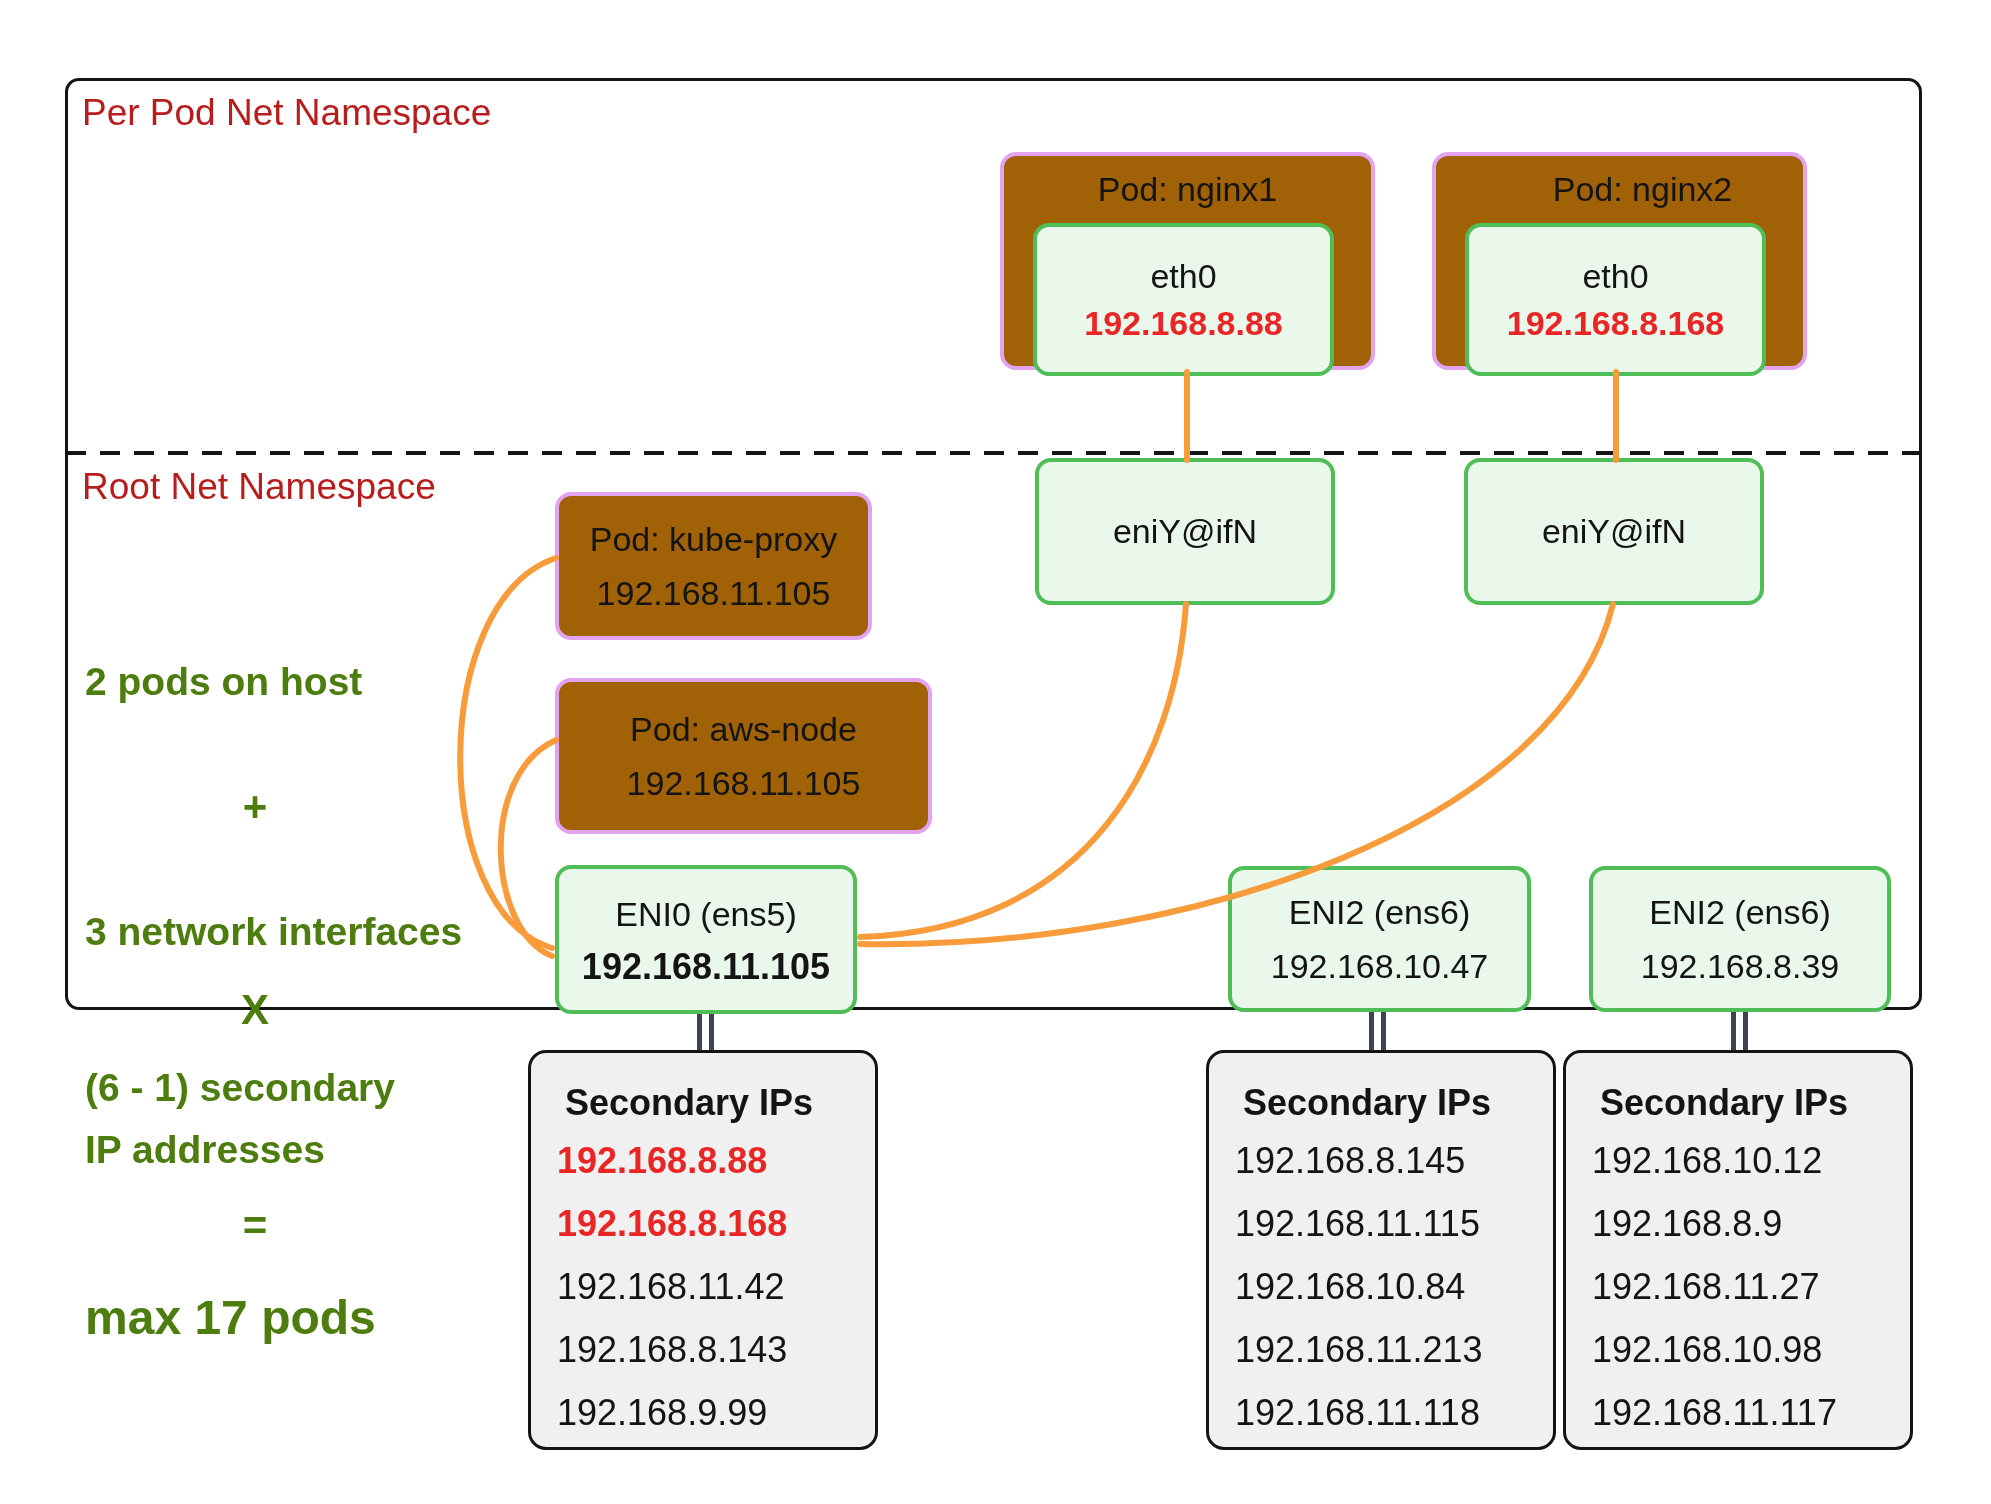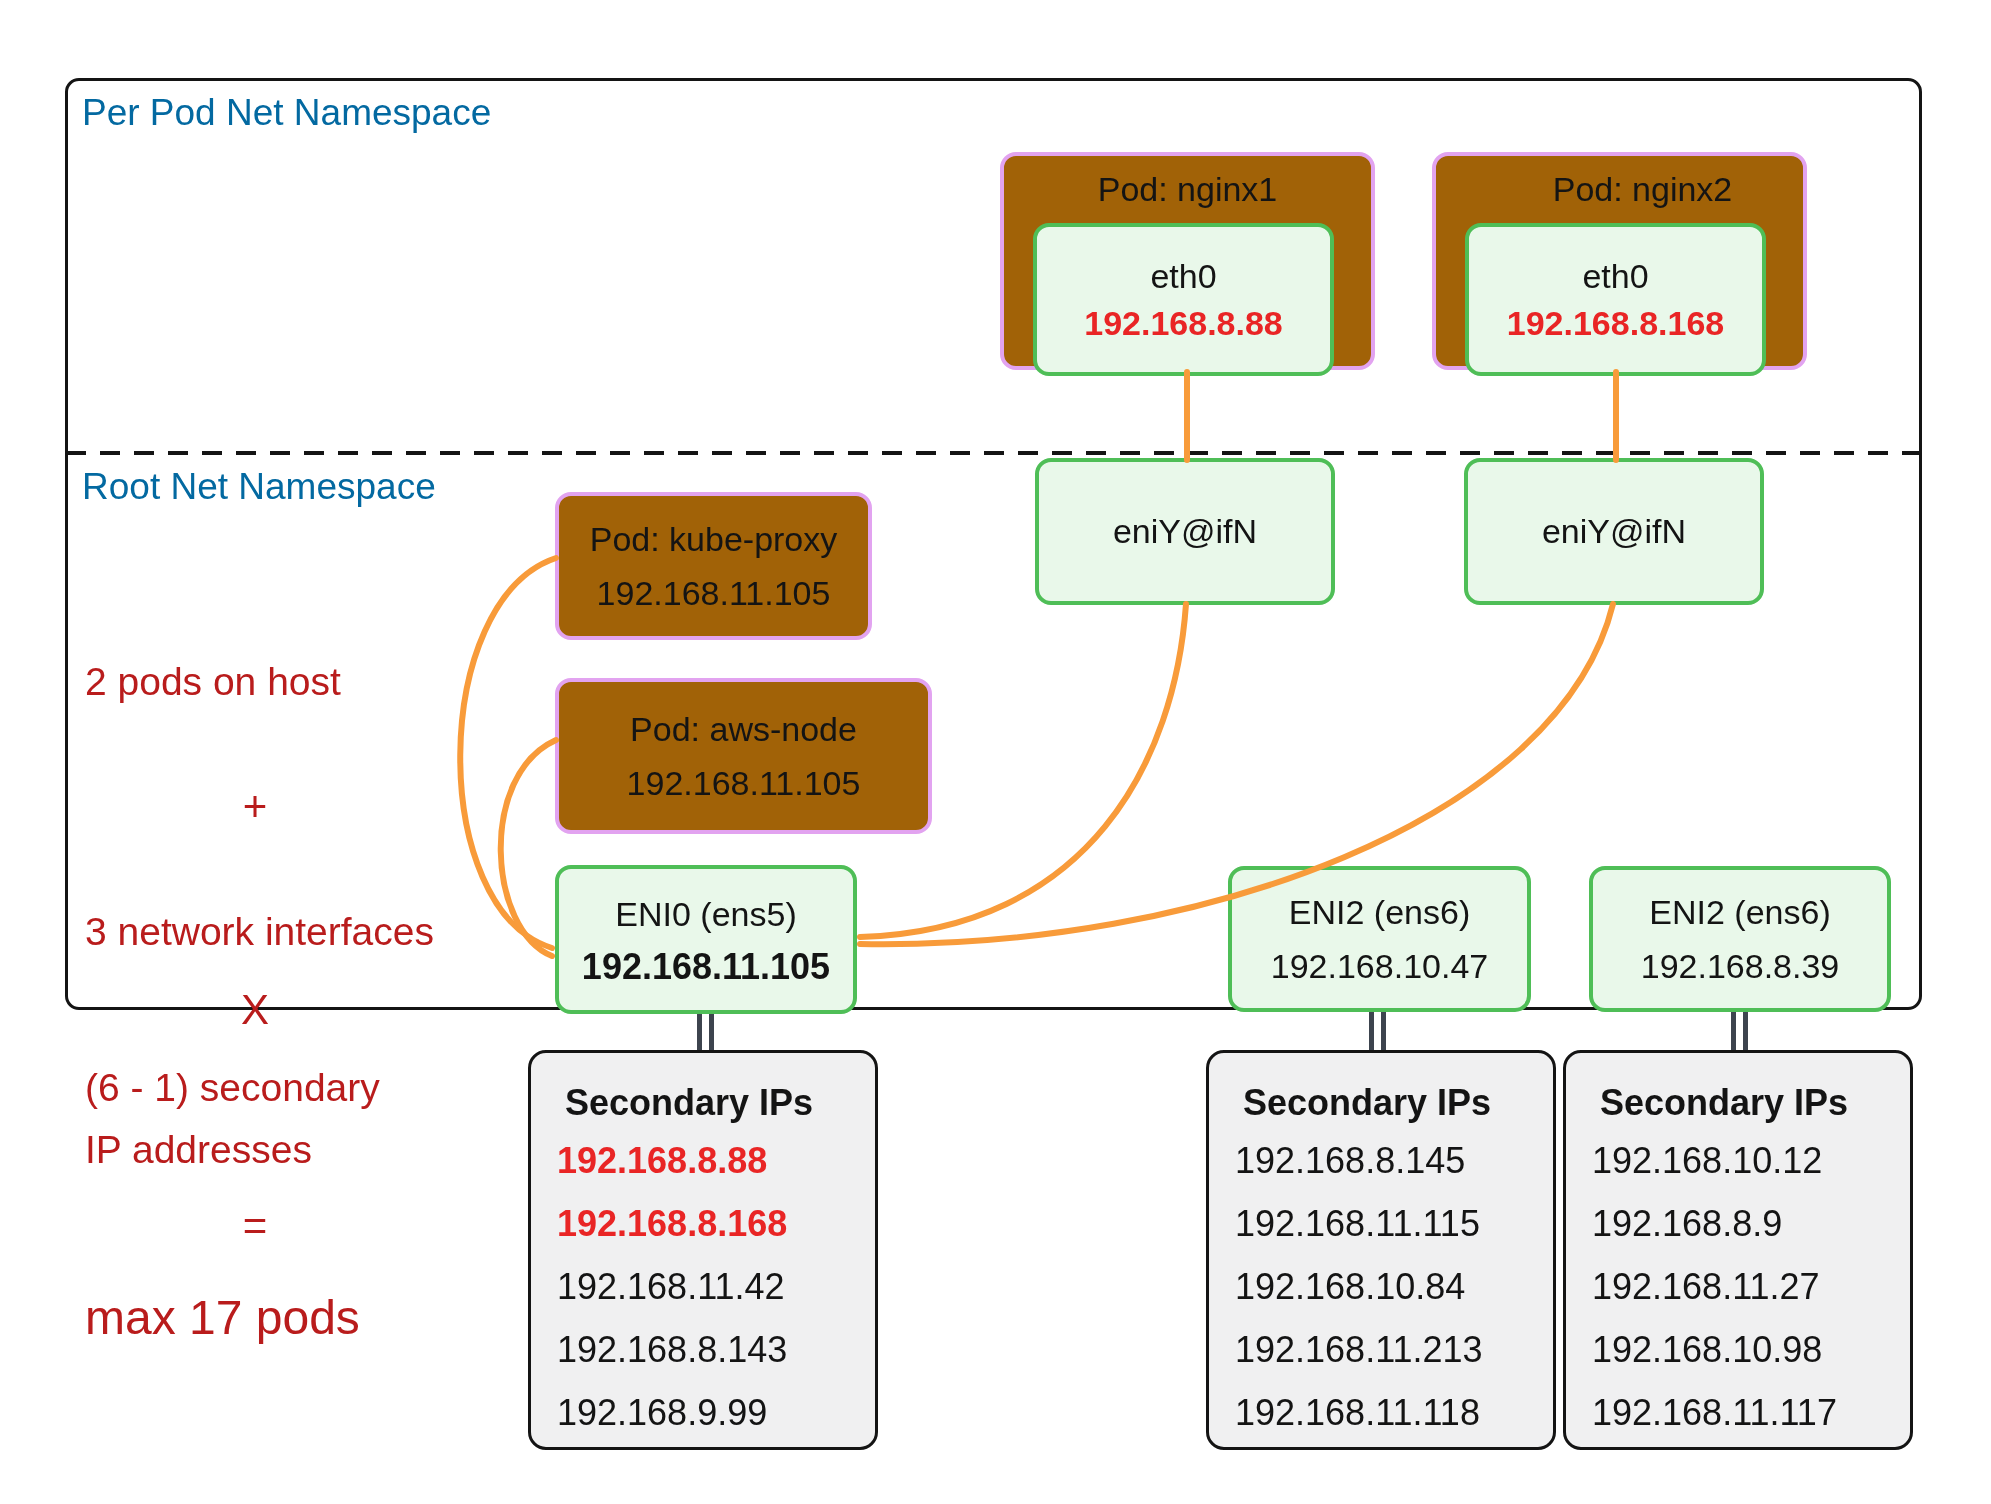--- a/index.html
+++ b/index.html
@@ -4,21 +4,21 @@
 <style>
   html,body{margin:0;padding:0;background:#ffffff;}
   .stage{
     position:relative;width:1991px;height:1504px;background:#ffffff;overflow:hidden;
     font-family:"Liberation Sans",sans-serif;color:#141414;
   }
   .outer-box{
     position:absolute;left:65px;top:78px;width:1857px;height:932px;
     border:3px solid #141414;border-radius:14px;box-sizing:border-box;z-index:0;
   }
-  .section-label{position:absolute;font-size:37px;color:#0369a1;z-index:1;white-space:nowrap;}
+  .section-label{position:absolute;font-size:37px;color:#b91c1c;z-index:1;white-space:nowrap;}
   .label-per-pod{left:82px;top:92px;}
   .label-root{left:82px;top:466px;}
   .dashed-divider{
     position:absolute;left:66px;top:451px;width:1855px;height:4px;z-index:0;
     background:repeating-linear-gradient(90deg,#141414 0 20px,transparent 20px 34px);
   }
   .box{position:absolute;box-sizing:border-box;border-radius:16px;z-index:2;}
   .pink{background:#a16207;border:4px solid #e2a3f0;}
   .green{background:#e9f8ea;border:4px solid #4fbe57;}
   .gray{background:#f0f0f1;border:3px solid #141414;border-radius:18px;}
@@ -46,21 +46,21 @@
   .pipe1{left:697px;top:1012px;}
   .pipe2{left:1369px;top:1012px;}
   .pipe3{left:1731px;top:1012px;}
   .sec-box{position:absolute;width:350px;height:400px;z-index:2;padding:24px 0 0 26px;box-sizing:border-box;}
   .sec1{left:528px;top:1050px;}
   .sec2{left:1206px;top:1050px;}
   .sec3{left:1563px;top:1050px;}
   .sec-title{font-size:36px;font-weight:bold;line-height:52px;margin-left:8px;}
   .sec-ip{font-size:36px;line-height:63px;white-space:nowrap;}
   .sec-ip.in-use{color:#e92525;font-weight:bold;}
-  .annot{position:absolute;color:#b91c1c;font-weight:normal;z-index:3;white-space:nowrap;}
+  .annot{position:absolute;color:#4d7c0f;font-weight:bold;z-index:3;white-space:nowrap;}
   .annot-2pods{left:85px;top:660px;font-size:39px;}
   .annot-plus{left:85px;top:783px;width:340px;text-align:center;font-size:42px;}
   .annot-3nics{left:85px;top:910px;font-size:39px;}
   .annot-x{left:85px;top:986px;width:340px;text-align:center;font-size:42px;}
   .annot-sec1{left:85px;top:1066px;font-size:39px;}
   .annot-sec2{left:85px;top:1128px;font-size:39px;}
   .annot-eq{left:85px;top:1202px;width:340px;text-align:center;font-size:42px;}
   .annot-max{left:85px;top:1290px;font-size:48px;}
   .wires{position:absolute;left:0;top:0;z-index:4;pointer-events:none;}
 </style>

